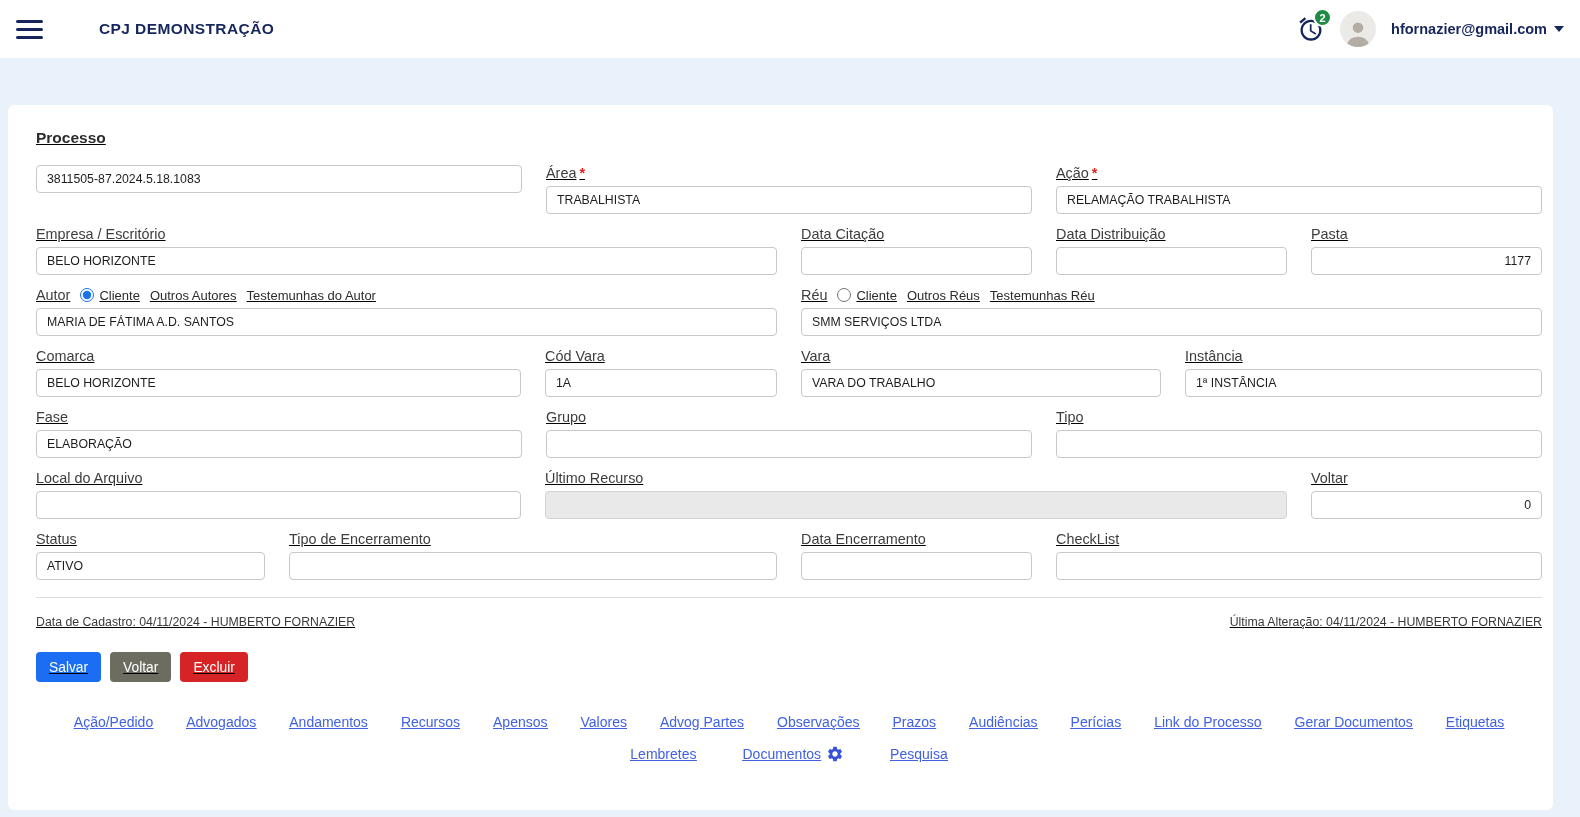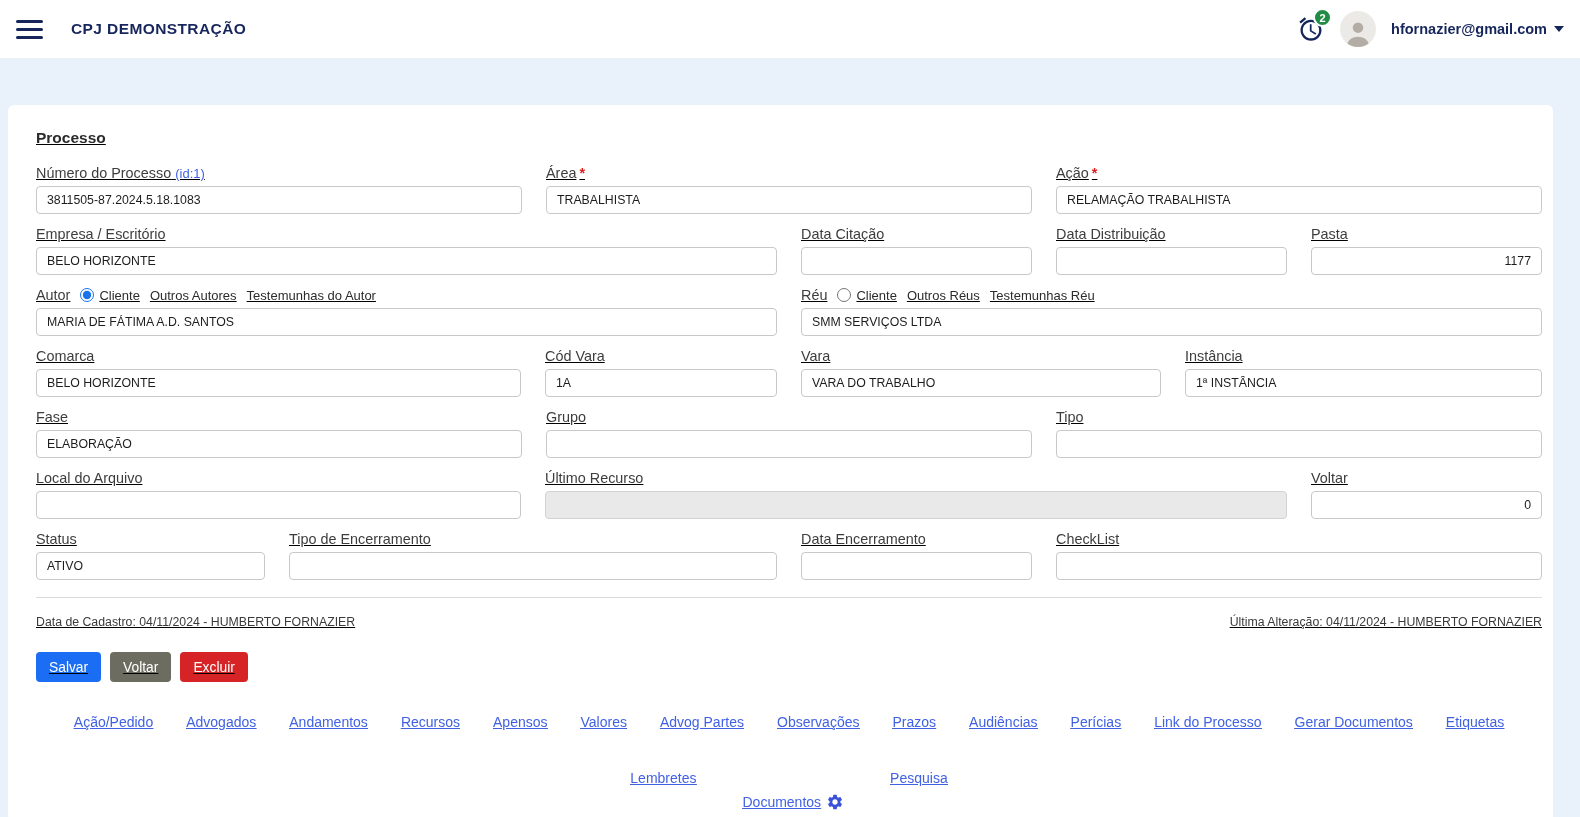--- a/index.html
+++ b/index.html
@@ -1,20 +1,20 @@
 <!DOCTYPE html>
 <html><head>
 <meta charset="utf-8">
 <style>
   * { margin:0; padding:0; box-sizing:border-box; }
   html,body { width:1580px; height:817px; overflow:hidden;
     font-family:"Liberation Sans", sans-serif; background:#e9f1fa; }
 
   
-  .topbar { height:58px; background:#ffffff; display:flex; align-items:center; padding:0 16px; }
+  .topbar { height:58px; background:#ffffff; display:flex; align-items:center; padding:0 16px;gap:28px; }
   .hamburger { width:27px; display:flex; flex-direction:column; gap:5px; cursor:pointer; }
   .hamburger span { display:block; height:3px; border-radius:2px; background:#16265c; }
   .brand { color:#16265c; font-weight:700; font-size:15.5px; letter-spacing:.4px; margin-left:28px; }
   .topbar-right { margin-left:auto; display:flex; align-items:center; gap:15px; }
   .bell-wrap { position:relative; width:28px; height:28px; cursor:pointer; }
   .badge { position:absolute; top:-7px; right:-7px; min-width:19px; height:19px; padding:0 3px;
     background:#1f8b45; border:2px solid #ffffff; border-radius:50%; color:#fff;
     font-size:11px; font-weight:700; display:flex; align-items:center; justify-content:center; }
   .avatar { width:36px; height:36px; border-radius:50%; background:#eceae7; overflow:hidden;
     display:flex; align-items:flex-end; justify-content:center; }
@@ -56,21 +56,21 @@
   .btn-row { margin-top:23px; display:flex; gap:9px; }
   .btn { height:30px; padding:8px 13px; border:none; border-radius:4px; color:#fff; font-size:13.8px;
     font-family:"Liberation Sans",sans-serif; cursor:pointer; }
   .btn-salvar { background:#1b6ef3; }
   .btn-voltar { background:#6c6c60; }
   .btn-excluir { background:#d62426; }
 
   .links-row1 { display:flex; justify-content:center; align-items:flex-end; gap:33px; margin-top:32px; white-space:nowrap; }
   .links-row2 { display:flex; justify-content:center; align-items:center; gap:46px; margin-top:15px; }
   .navlink { color:#4161e3; font-size:14px; text-decoration:underline; cursor:pointer; }
-  .doc-link { display:flex; align-items:center; gap:5px;margin-top:48px; }
+  .doc-link { display:flex; align-items:center; gap:5px; }
   .gear-icon { width:18px; height:18px; cursor:pointer; }
 </style>
 </head>
 <body>
 
 <header class="topbar">
   <div class="hamburger">
     <span></span>
       <span></span>
       <span></span>
@@ -98,24 +98,20 @@
     </div>
   </div>
 </header>
 
 <main class="page">
   <section class="card">
     <h2 class="card-title">Processo</h2>
 
     <div class="row r1">
       <div>
-        <label class="lbl">
-          <span>Número do Processo</span>
-          <span class="idtag">(id:1)</span>
-        </label>
         <input class="ctl" type="text" value="3811505-87.2024.5.18.1083" style="">
       </div>
       <div>
         <label class="lbl">
           <span>Área</span><span class="req">*</span>
         </label>
         <input class="ctl" type="text" value="TRABALHISTA" style="">
       </div>
       <div>
         <label class="lbl">

